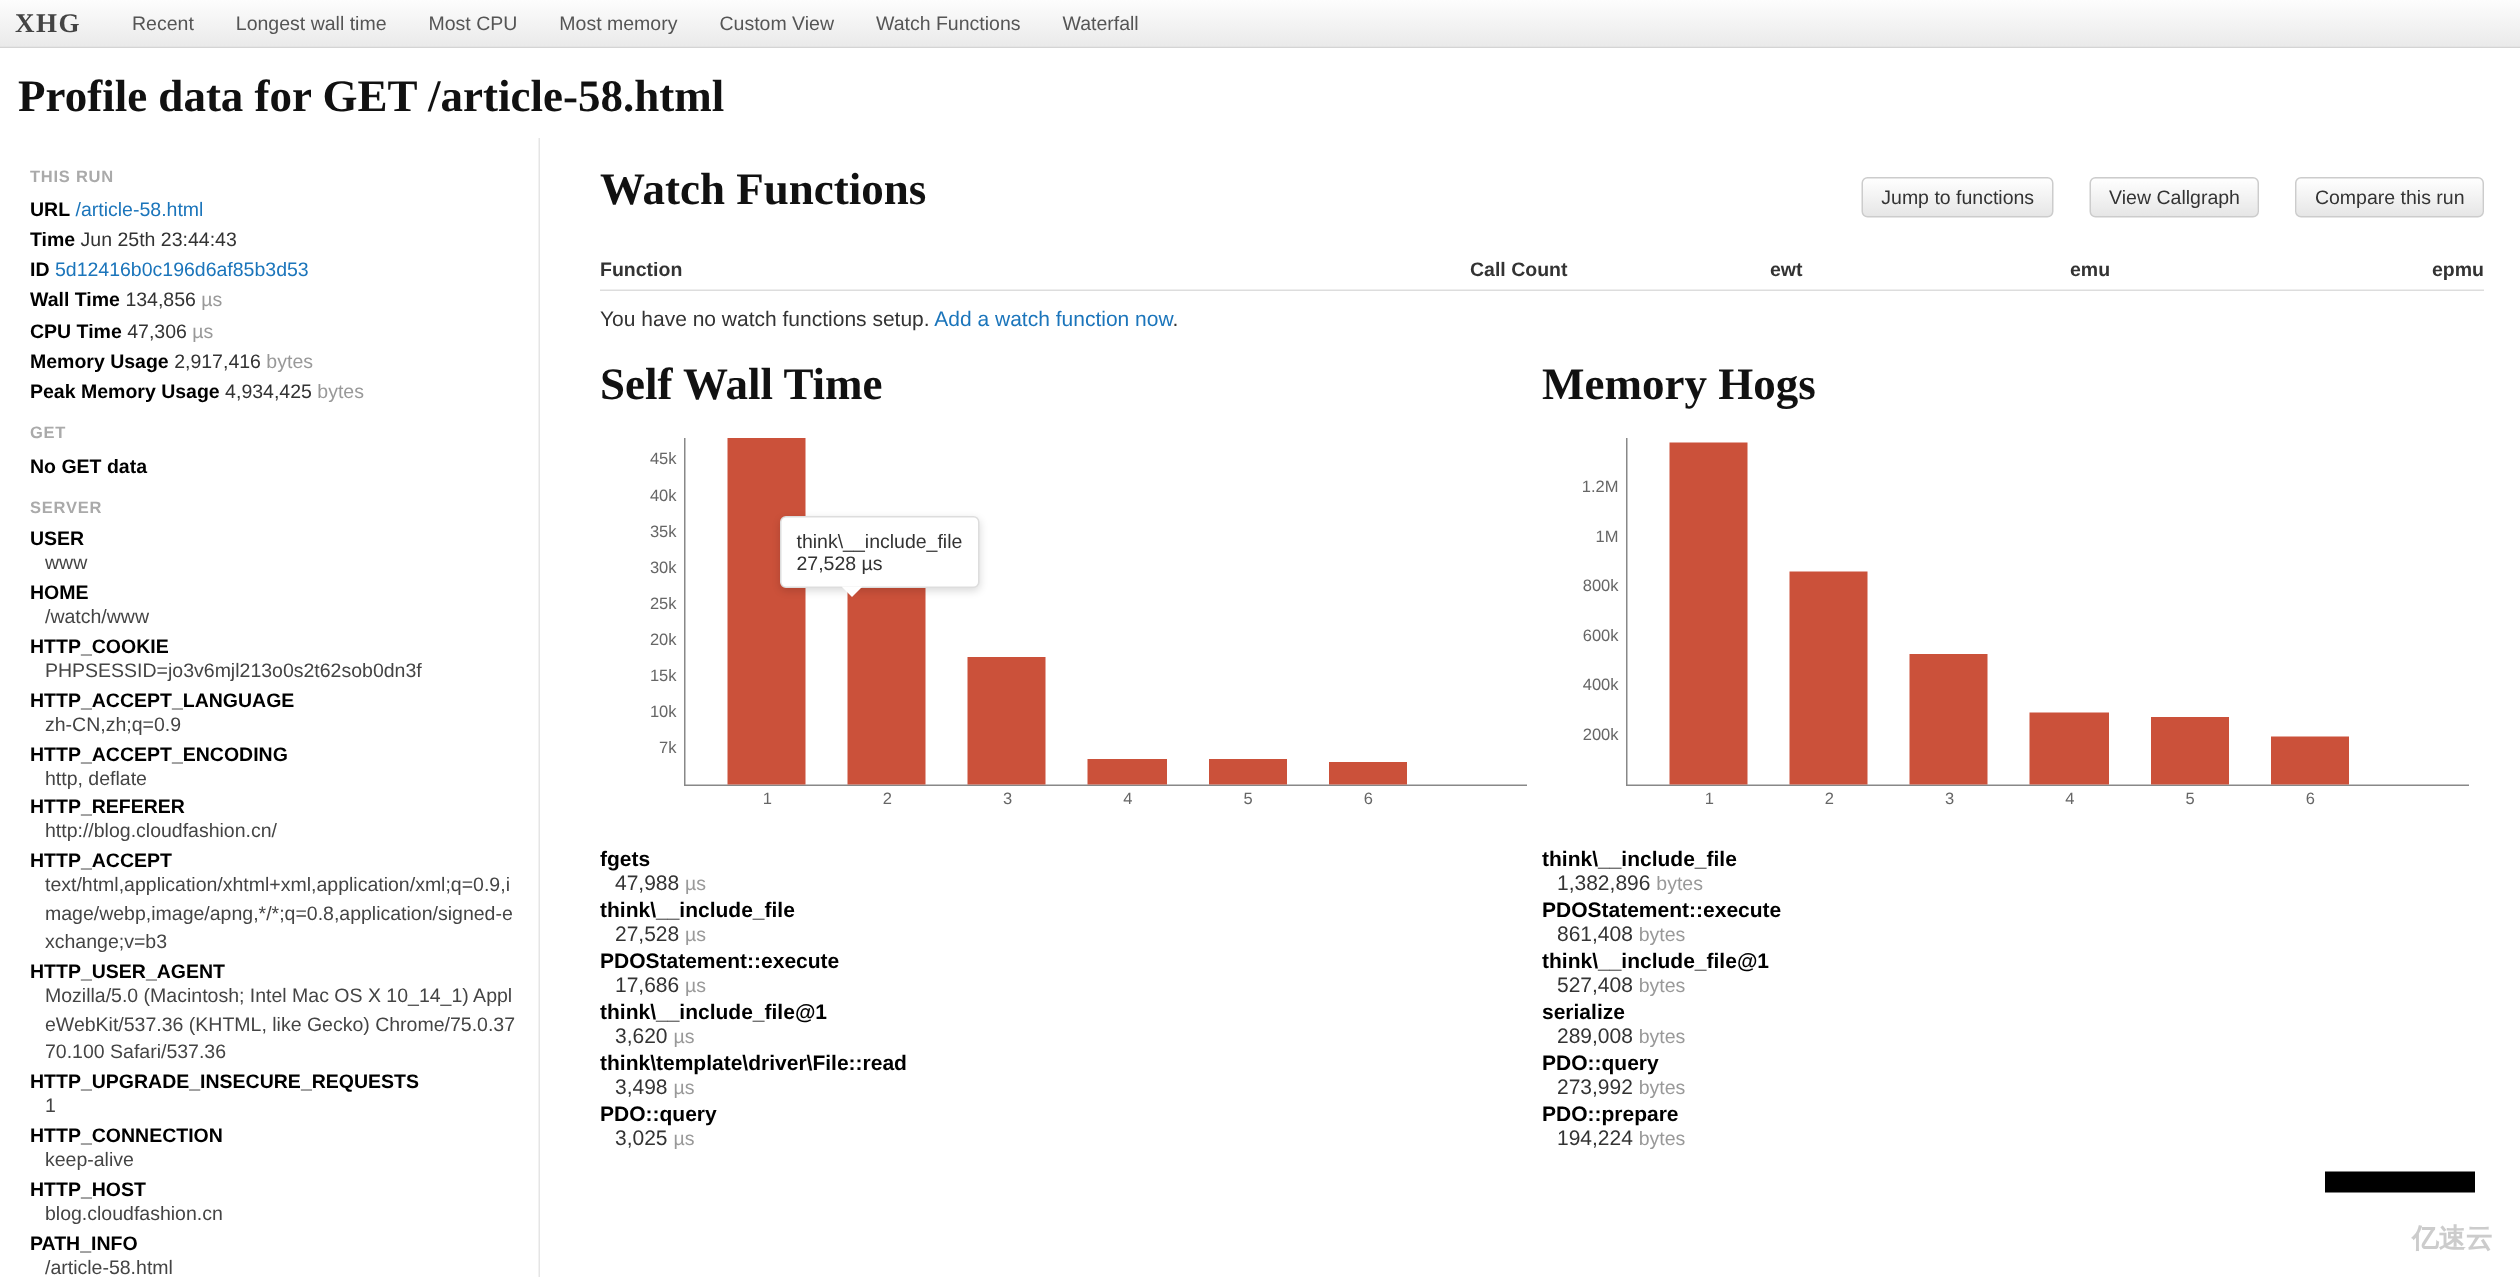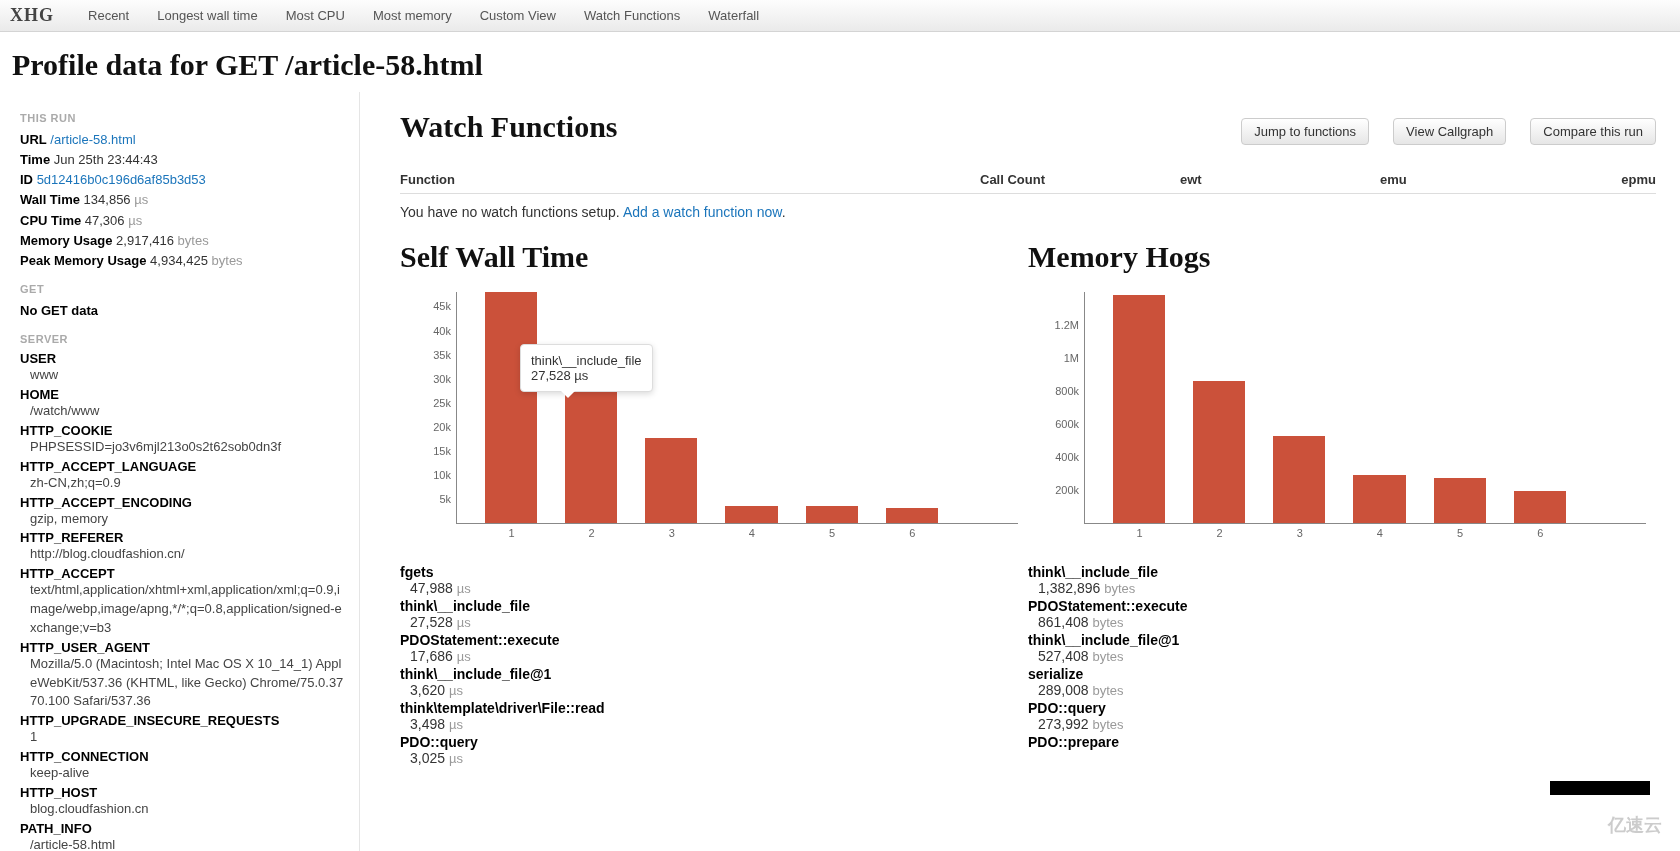--- a/index.html
+++ b/index.html
@@ -69,21 +69,21 @@
     <div id="server-list">
         <div class="server-key">USER</div>
         <div class="server-val">www</div>
         <div class="server-key">HOME</div>
         <div class="server-val">/watch/www</div>
         <div class="server-key">HTTP_COOKIE</div>
         <div class="server-val">PHPSESSID=jo3v6mjl213o0s2t62sob0dn3f</div>
         <div class="server-key">HTTP_ACCEPT_LANGUAGE</div>
         <div class="server-val">zh-CN,zh;q=0.9</div>
         <div class="server-key">HTTP_ACCEPT_ENCODING</div>
-        <div class="server-val">gzip, memory</div>
+        <div class="server-val">http, deflate</div>
         <div class="server-key">HTTP_REFERER</div>
         <div class="server-val">http://blog.cloudfashion.cn/</div>
         <div class="server-key">HTTP_ACCEPT</div>
         <div class="server-val">text/html,application/xhtml+xml,application/xml;q=0.9,image/webp,image/apng,*/*;q=0.8,application/signed-exchange;v=b3</div>
         <div class="server-key">HTTP_USER_AGENT</div>
         <div class="server-val">Mozilla/5.0 (Macintosh; Intel Mac OS X 10_14_1) AppleWebKit/537.36 (KHTML, like Gecko) Chrome/75.0.3770.100 Safari/537.36</div>
         <div class="server-key">HTTP_UPGRADE_INSECURE_REQUESTS</div>
         <div class="server-val">1</div>
         <div class="server-key">HTTP_CONNECTION</div>
         <div class="server-val">keep-alive</div>
@@ -115,21 +115,21 @@
       <div class="watch-msg">
         <span>You have no watch functions setup. </span><a class="link">Add a watch function now</a><span>.</span>
       </div>
     </div>
 
     <div class="cols">
       <div class="col">
         <h2 class="section-title">Self Wall Time</h2>
         <div class="chart">
           <div class="chart-area" id="chart0">
-              <div class="y-tick" style="bottom: 10.4167%;">5k</div>
+              <div class="y-tick" style="bottom: 10.4167%;">7k</div>
               <div class="y-tick" style="bottom: 20.8333%;">10k</div>
               <div class="y-tick" style="bottom: 31.25%;">15k</div>
               <div class="y-tick" style="bottom: 41.6667%;">20k</div>
               <div class="y-tick" style="bottom: 52.0833%;">25k</div>
               <div class="y-tick" style="bottom: 62.5%;">30k</div>
               <div class="y-tick" style="bottom: 72.9167%;">35k</div>
               <div class="y-tick" style="bottom: 83.3333%;">40k</div>
               <div class="y-tick" style="bottom: 93.75%;">45k</div>
               <div class="bar" style="left: 5%; width: 9.28571%; height: 99.975%;"></div>
               <div class="x-tick" style="left: 9.71429%;">1</div>
@@ -193,20 +193,21 @@
             <div class="fn-val"><span>1,382,896</span> <span class="muted">bytes</span></div>
             <div class="fn-name">PDOStatement::execute</div>
             <div class="fn-val"><span>861,408</span> <span class="muted">bytes</span></div>
             <div class="fn-name">think\__include_file@1</div>
             <div class="fn-val"><span>527,408</span> <span class="muted">bytes</span></div>
             <div class="fn-name">serialize</div>
             <div class="fn-val"><span>289,008</span> <span class="muted">bytes</span></div>
             <div class="fn-name">PDO::query</div>
             <div class="fn-val"><span>273,992</span> <span class="muted">bytes</span></div>
             <div class="fn-name">PDO::prepare</div>
+            <div class="fn-val"><span>194,224</span> <span class="muted">bytes</span></div>
           </div>
       </div>
     </div>
   </div>
 </div>
 
 <div class="black-strip"></div>
 <div class="watermark">亿速云</div>
 
 </body></html>

